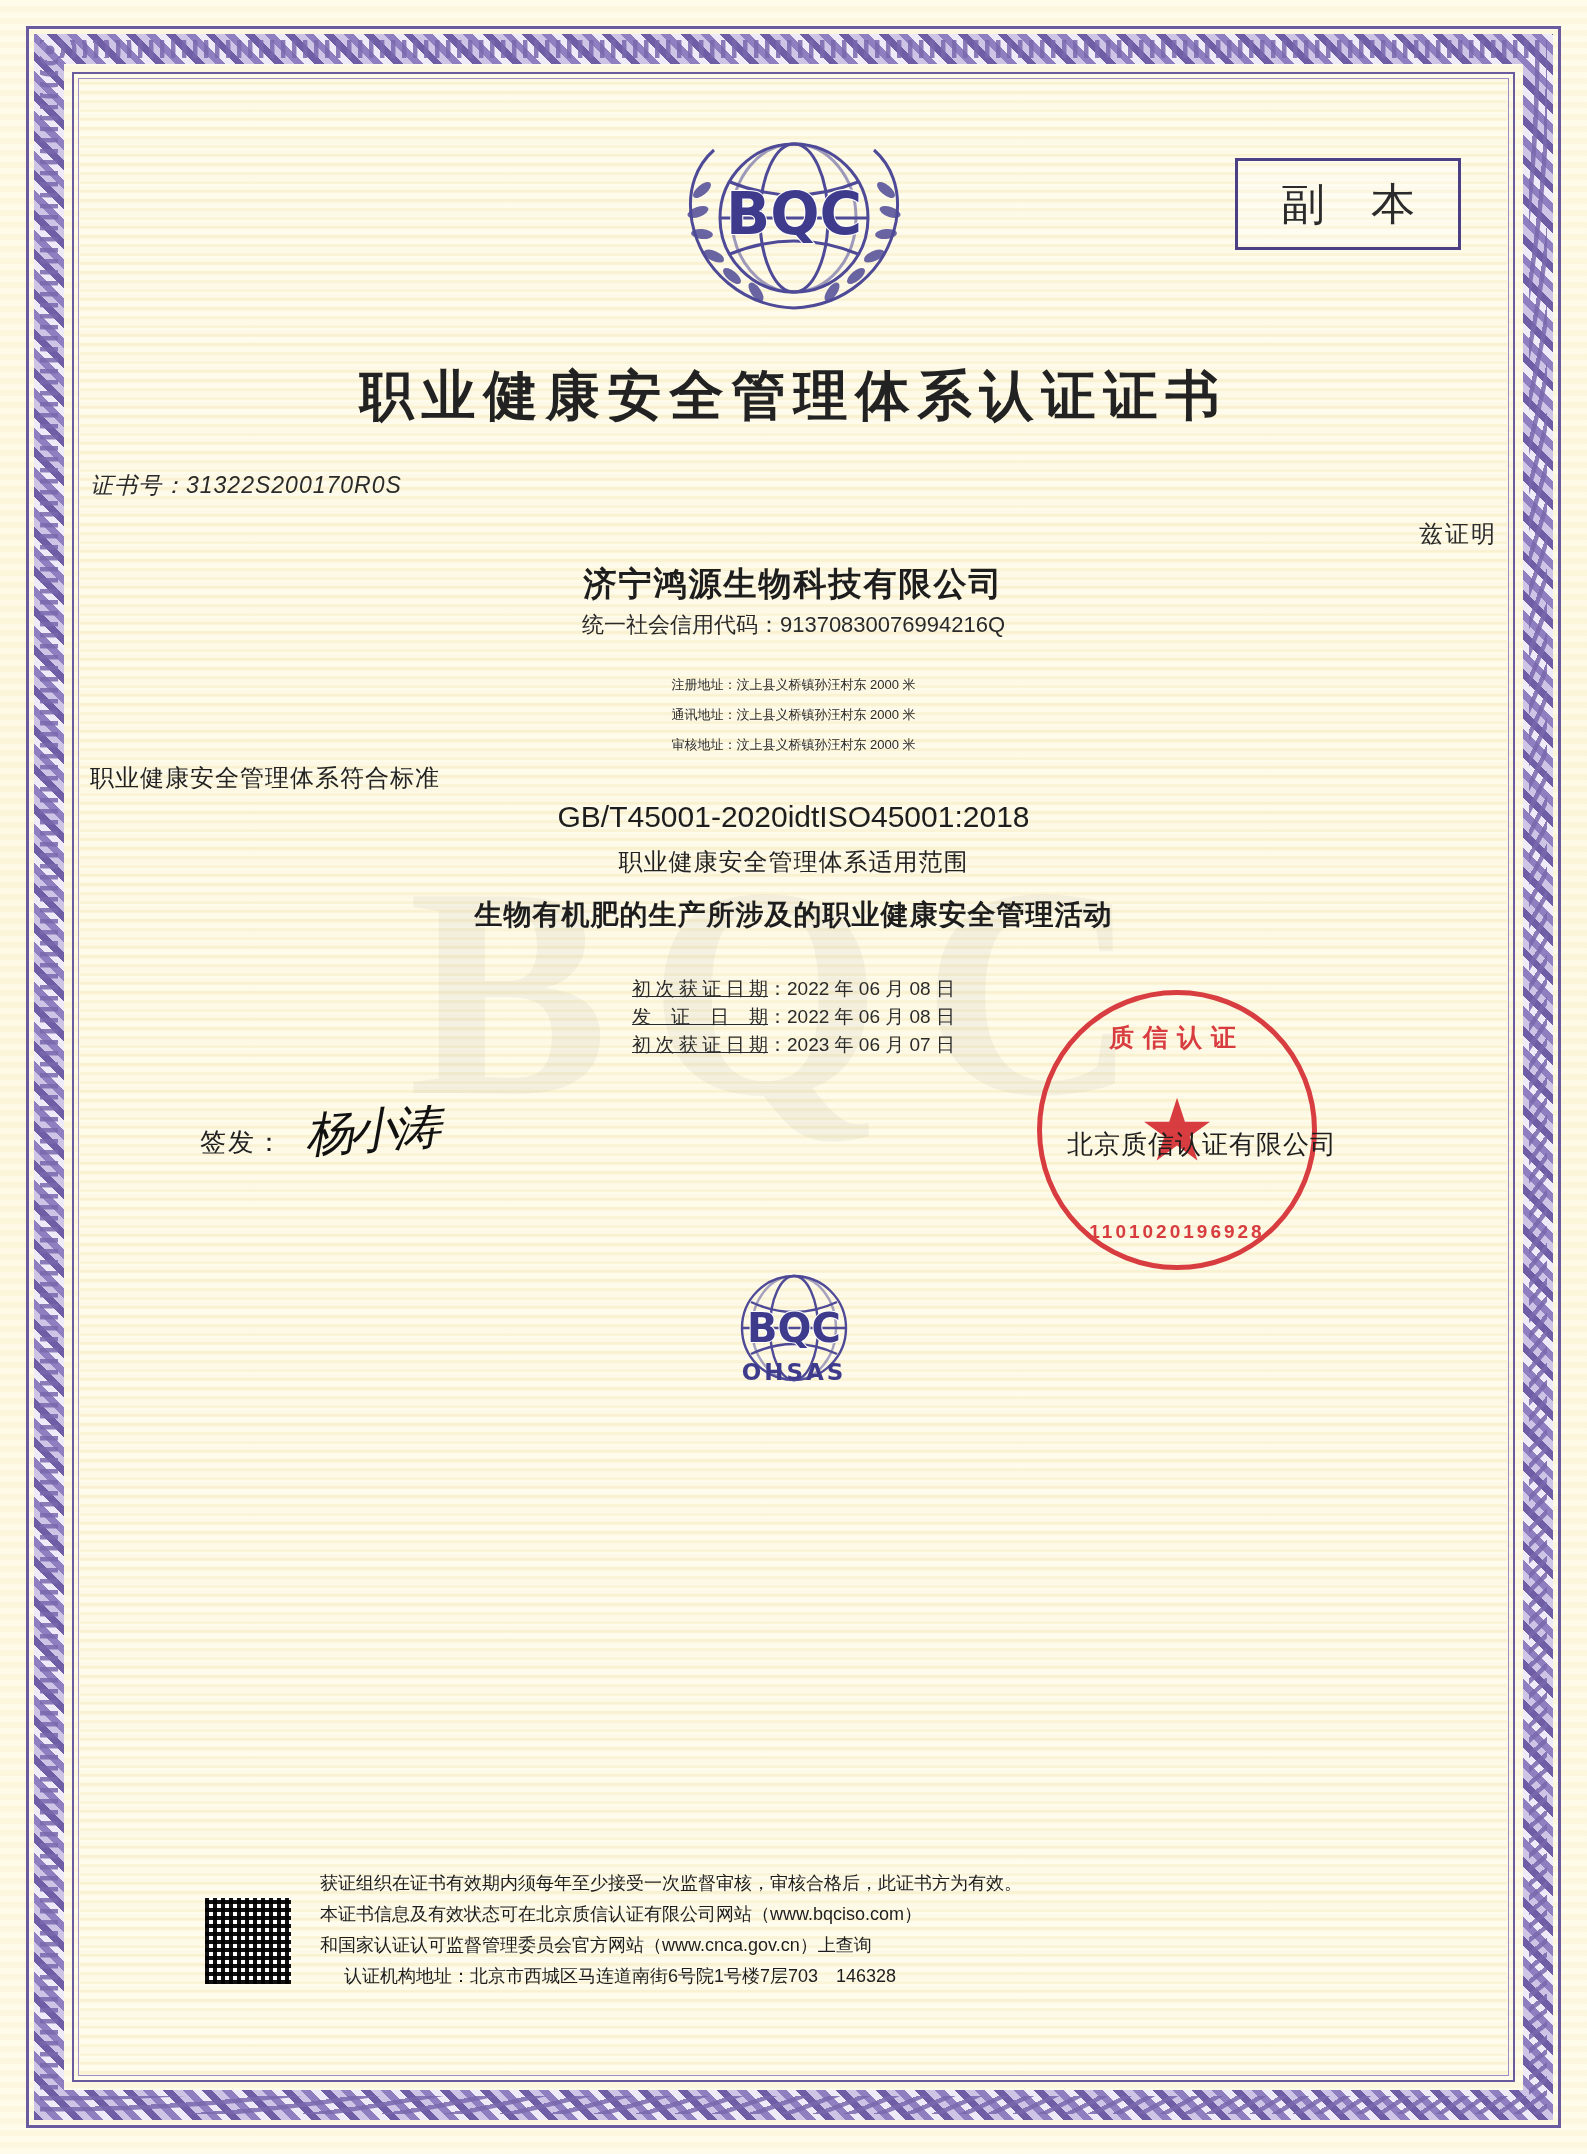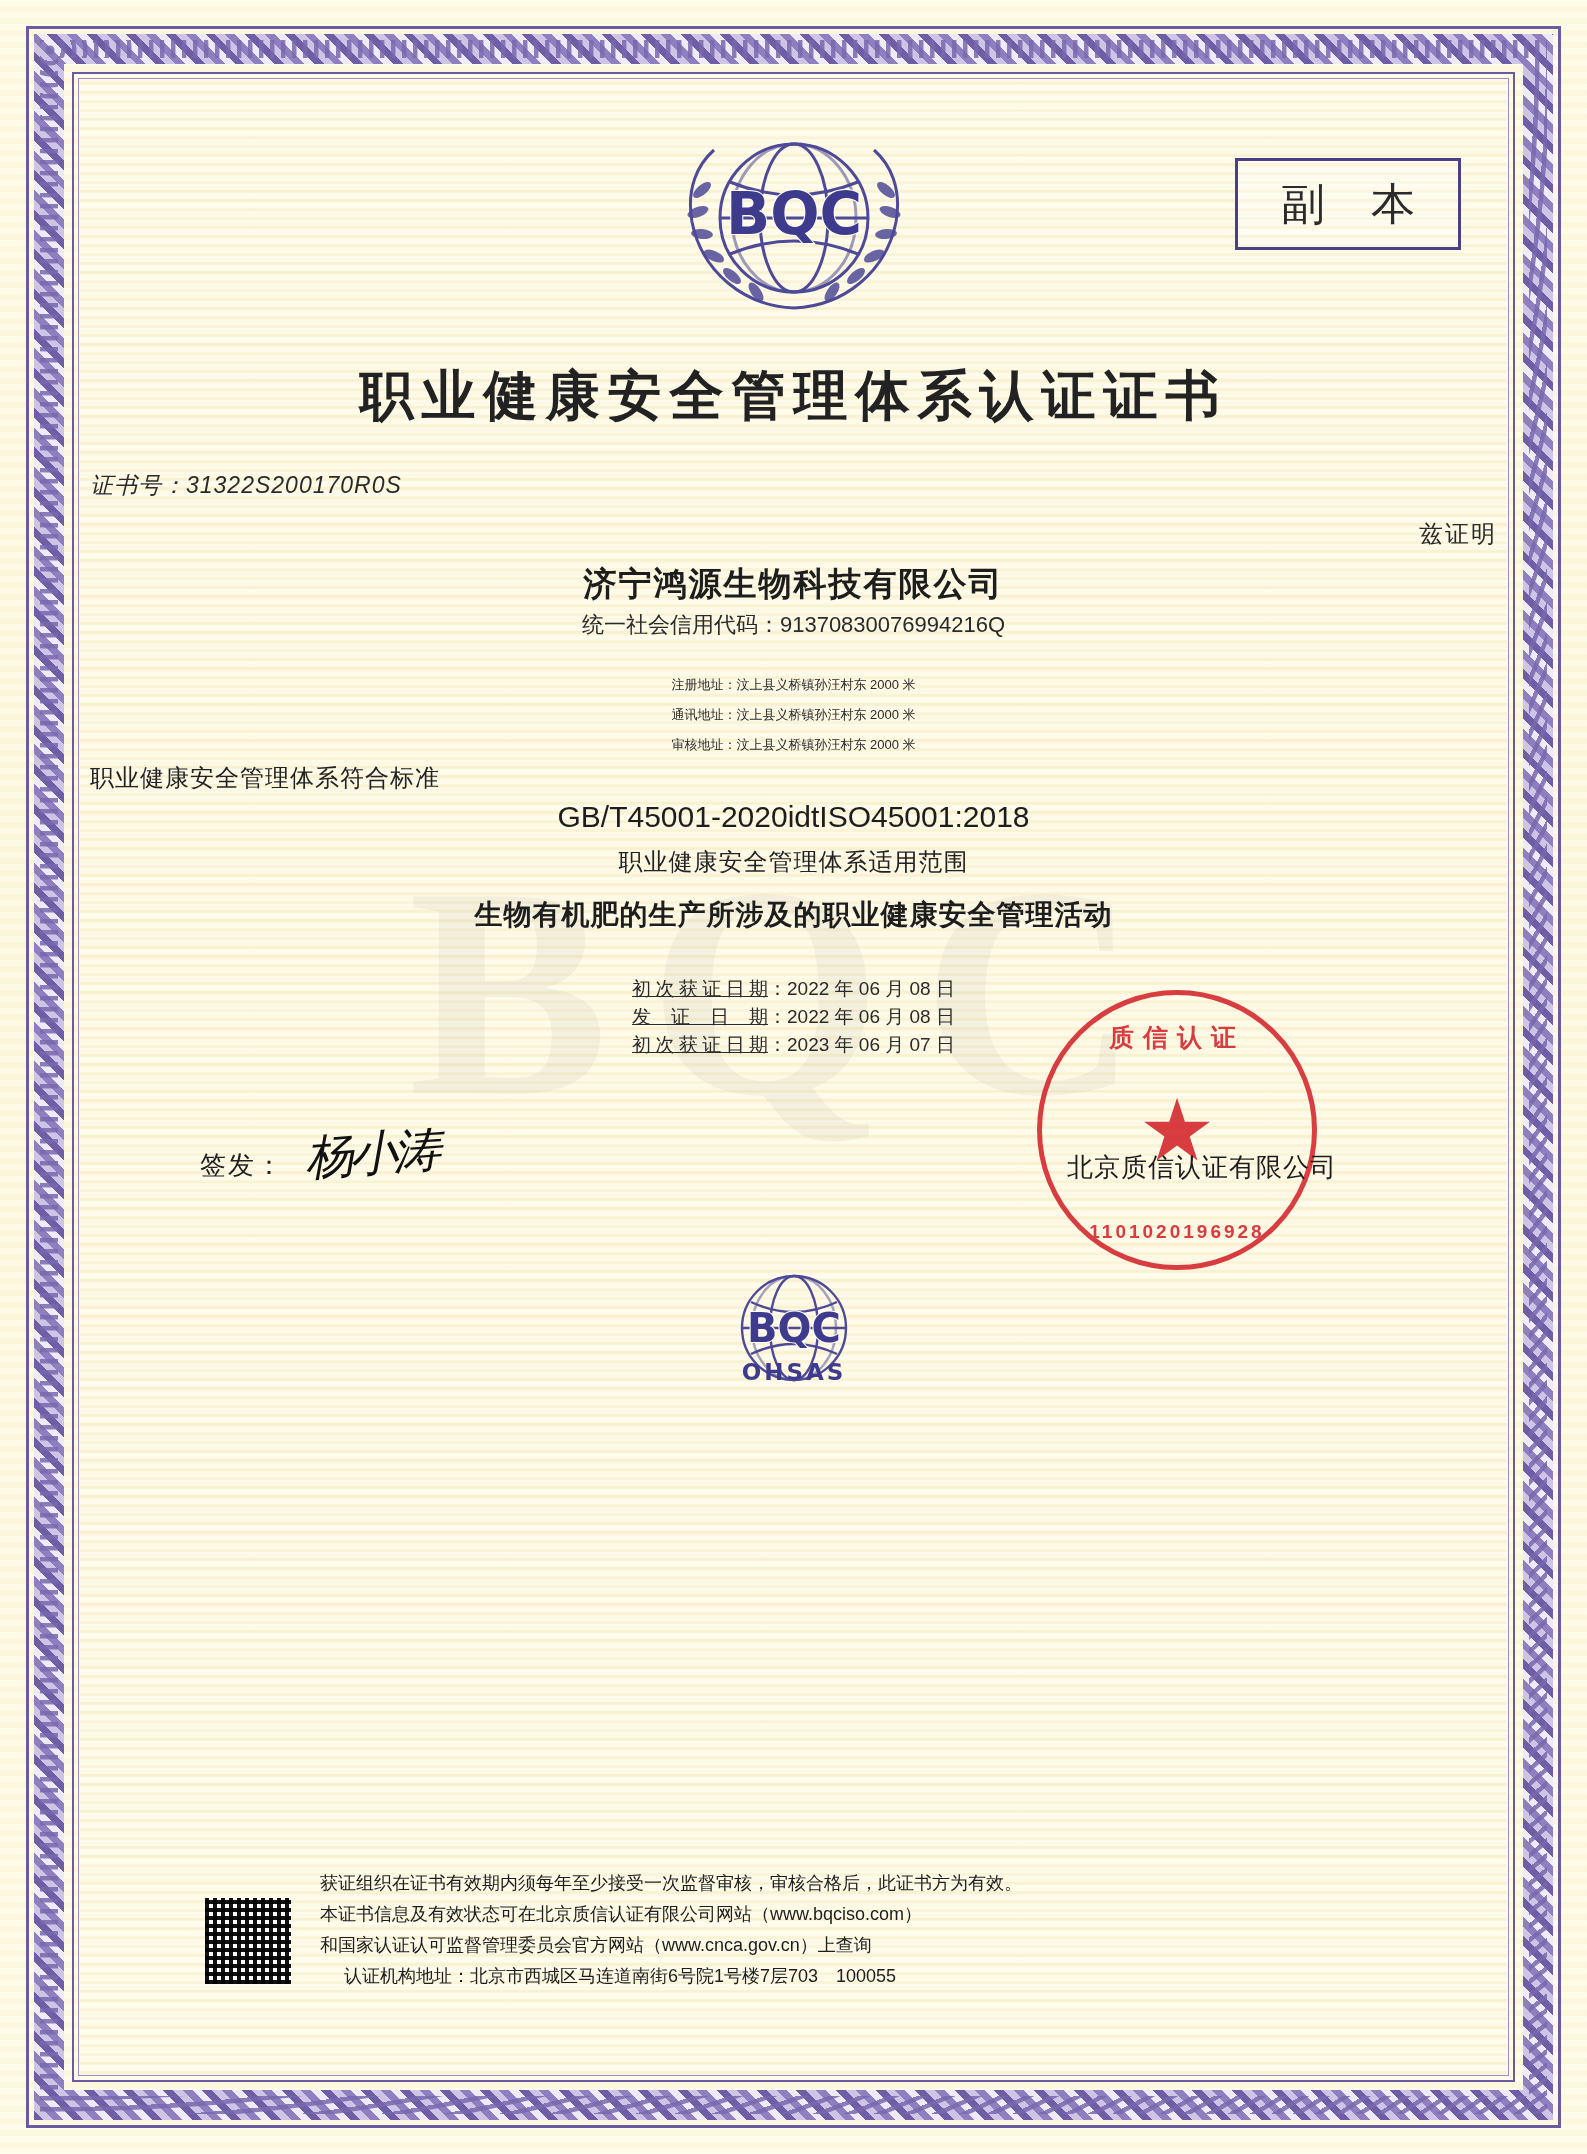--- a/index.html
+++ b/index.html
@@ -270,21 +270,21 @@
     text-align: center;
     font-size: 19px;
     color: #2a2a2a;
     line-height: 28px;
   }
   .dates .row { display: block; }
   .dates .lbl { display: inline-block; width: 136px; text-align: justify; text-align-last: justify; text-decoration: underline; }
 
   .sign-row {
     position: absolute;
-    top: 1030px;
+    top: 1007px;
     left: 0;
     right: 0;
     height: 90px;
   }
   .sign-label {
     position: absolute;
     left: 110px;
     top: 28px;
     font-size: 26px;
     color: #222;
@@ -519,17 +519,17 @@
         <text x="105" y="110" text-anchor="middle" font-family="DejaVu Sans, sans-serif" font-size="23" font-weight="bold" letter-spacing="3" fill="#3f3b8c">OHSAS</text>
       </svg>
     </div>
 
     <div class="qr"></div>
 
     <div class="footnotes">
       <div>获证组织在证书有效期内须每年至少接受一次监督审核，审核合格后，此证书方为有效。</div>
       <div>本证书信息及有效状态可在北京质信认证有限公司网站（www.bqciso.com）</div>
       <div>和国家认证认可监督管理委员会官方网站（www.cnca.gov.cn）上查询</div>
-      <div class="indent">认证机构地址：北京市西城区马连道南街6号院1号楼7层703　100055</div>
+      <div class="indent">认证机构地址：北京市西城区马连道南街6号院1号楼7层703　146328</div>
     </div>
 
   </div>
 </div>
 
 </body></html>

